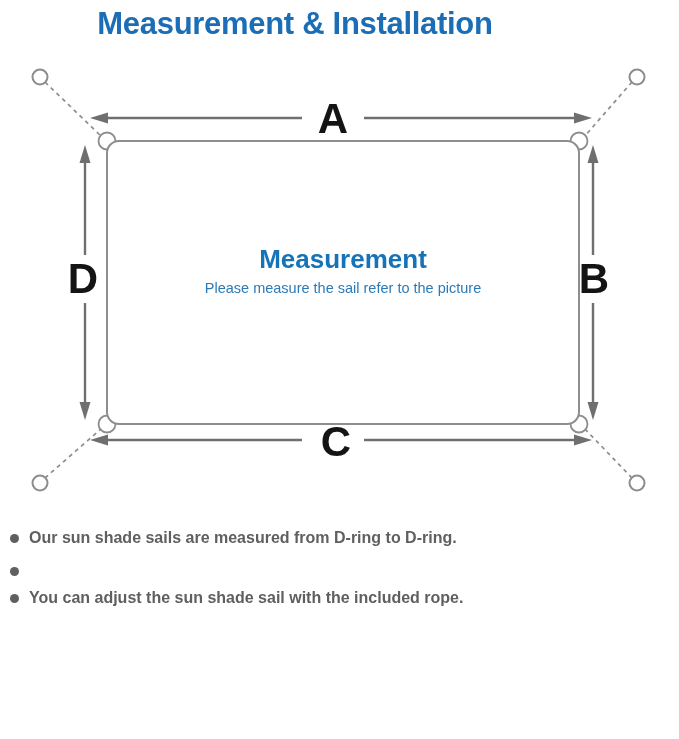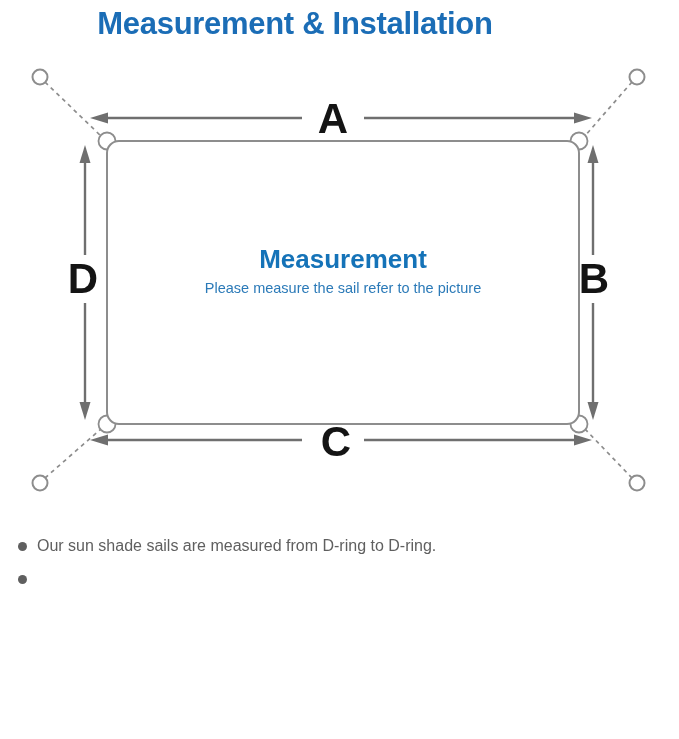--- a/index.html
+++ b/index.html
@@ -30,21 +30,21 @@
   .center-title{
     font-family:"Liberation Sans","DejaVu Sans",sans-serif;
     font-size:26px;font-weight:bold;fill:var(--center-blue,#1573b8);
     text-anchor:middle;
   }
   .center-sub{
     font-family:"Liberation Sans","DejaVu Sans",sans-serif;
     font-size:14.5px;fill:var(--subtitle-blue,#2b7ab8);
     text-anchor:middle;
   }
-  .notes{list-style:none;margin:8px;padding:12px 2px 0 10px;}
+  .notes{list-style:none;margin:0;padding:12px 2px 0 10px;font-weight:bold;}
   .notes li{
     display:flex;gap:10px;margin-bottom:11px;
     font-size:16px;line-height:22px;color:var(--note-gray,#5f5f5f);
   }
   .dot{
     width:9px;height:9px;border-radius:50%;
     background:var(--note-gray,#5f5f5f);
     flex:0 0 auto;margin-top:7px;
   }
 </style>
@@ -111,15 +111,19 @@
   </svg>
 
   <ul class="notes">
     <li>
       <span class="dot"></span>
       <span class="note-text">Our sun shade sails are measured from D-ring to D-ring.</span>
     </li>
     <li>
       <span class="dot"></span>
     </li>
+    <li>
+      <span class="dot"></span>
+      <span class="note-text">You can adjust the sun shade sail with the included rope.</span>
+    </li>
   </ul>
 
 </div>
 
 </body></html>

